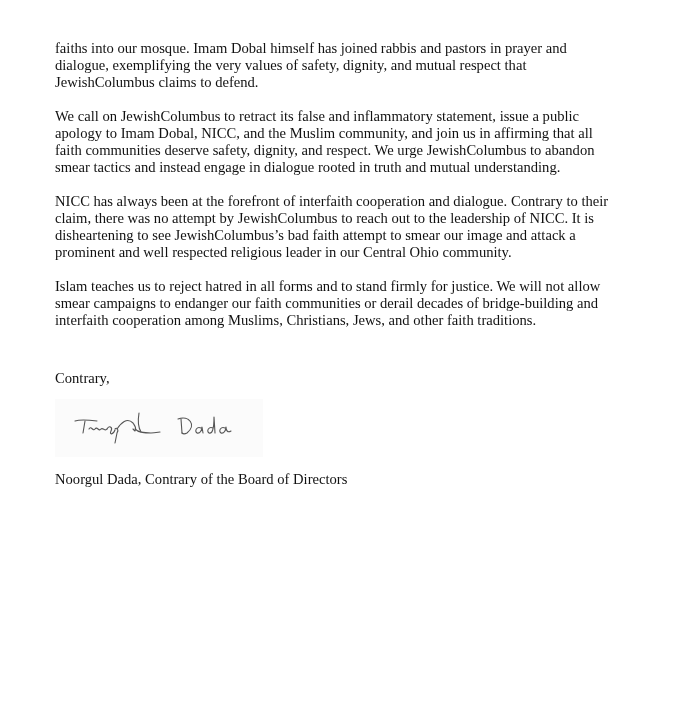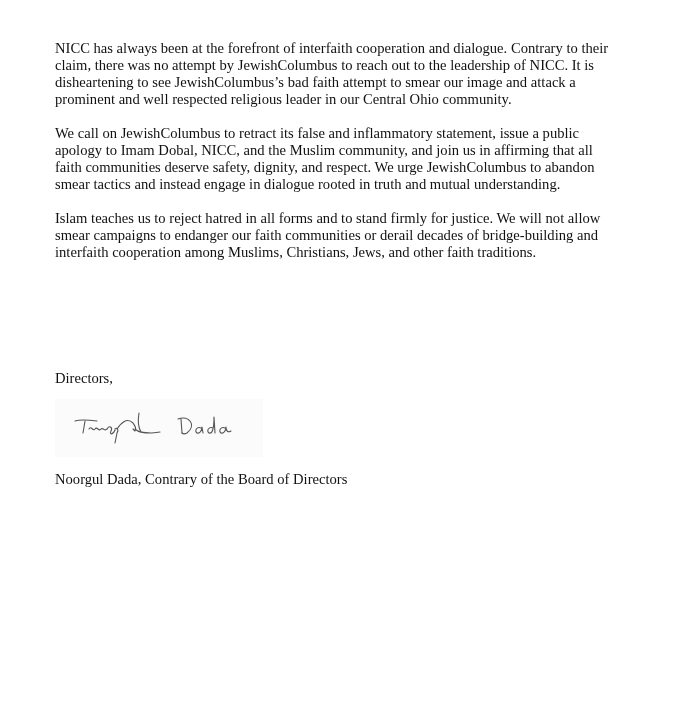--- a/index.html
+++ b/index.html
@@ -50,34 +50,37 @@
       position: absolute;
       left: 55px;
       top: 471px;
       margin: 0;
     }
   </style>
 </head>
 <body>
 
 <div class="page">
+  <p class="para">faiths into our mosque. Imam Dobal himself has joined rabbis and pastors in prayer and
+dialogue, exemplifying the very values of safety, dignity, and mutual respect that
+JewishColumbus claims to defend.</p>
+  <p class="para">We call on JewishColumbus to retract its false and inflammatory statement, issue a public
+apology to Imam Dobal, NICC, and the Muslim community, and join us in affirming that all
+faith communities deserve safety, dignity, and respect. We urge JewishColumbus to abandon
+smear tactics and instead engage in dialogue rooted in truth and mutual understanding.</p>
   <p class="para">NICC has always been at the forefront of interfaith cooperation and dialogue. Contrary to their
 claim, there was no attempt by JewishColumbus to reach out to the leadership of NICC.  It is
 disheartening to see JewishColumbus’s bad faith attempt to smear our image and attack a
 prominent and well respected religious leader in our Central Ohio community.</p>
-  <p class="para">We call on JewishColumbus to retract its false and inflammatory statement, issue a public
-apology to Imam Dobal, NICC, and the Muslim community, and join us in affirming that all
-faith communities deserve safety, dignity, and respect. We urge JewishColumbus to abandon
-smear tactics and instead engage in dialogue rooted in truth and mutual understanding.</p>
   <p class="para">Islam teaches us to reject hatred in all forms and to stand firmly for justice. We will not allow
 smear campaigns to endanger our faith communities or derail decades of bridge-building and
 interfaith cooperation among Muslims, Christians, Jews, and other faith traditions.</p>
 </div>
 
-<p class="closing">Directors,</p>
+<p class="closing">Contrary,</p>
 
 <div class="sig-box">
   <svg width="208" height="58" viewBox="0 0 208 58">
     <g fill="none" stroke="#555555" stroke-width="1.1" stroke-linecap="round" stroke-linejoin="round">
 
       <path d="M20 22 C 26 20, 34 21, 42 22"></path>
       <path d="M30 22 L 28 34"></path>
       <path d="M34 30 C 36 26, 38 33, 40 30 C 42 27, 44 33, 46 30 C 48 28, 50 33, 52 30"></path>
       <path d="M52 30 C 54 26, 58 28, 56 32 C 54 36, 58 36, 60 31"></path>
       <path d="M60 30 C 62 28, 64 30, 62 34 L 60 44"></path>

